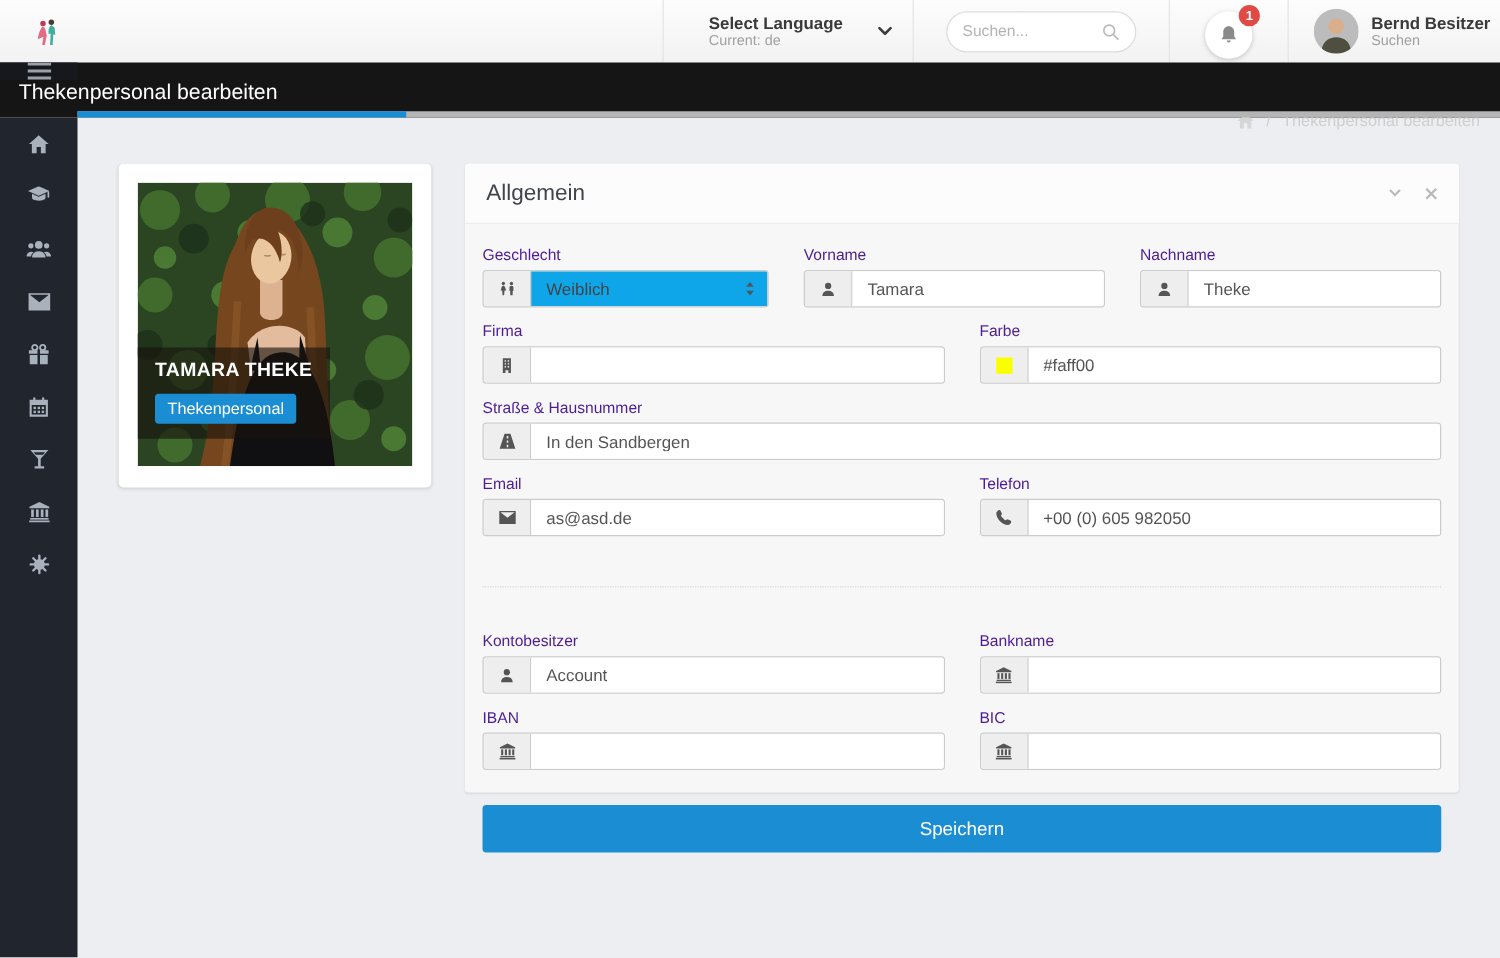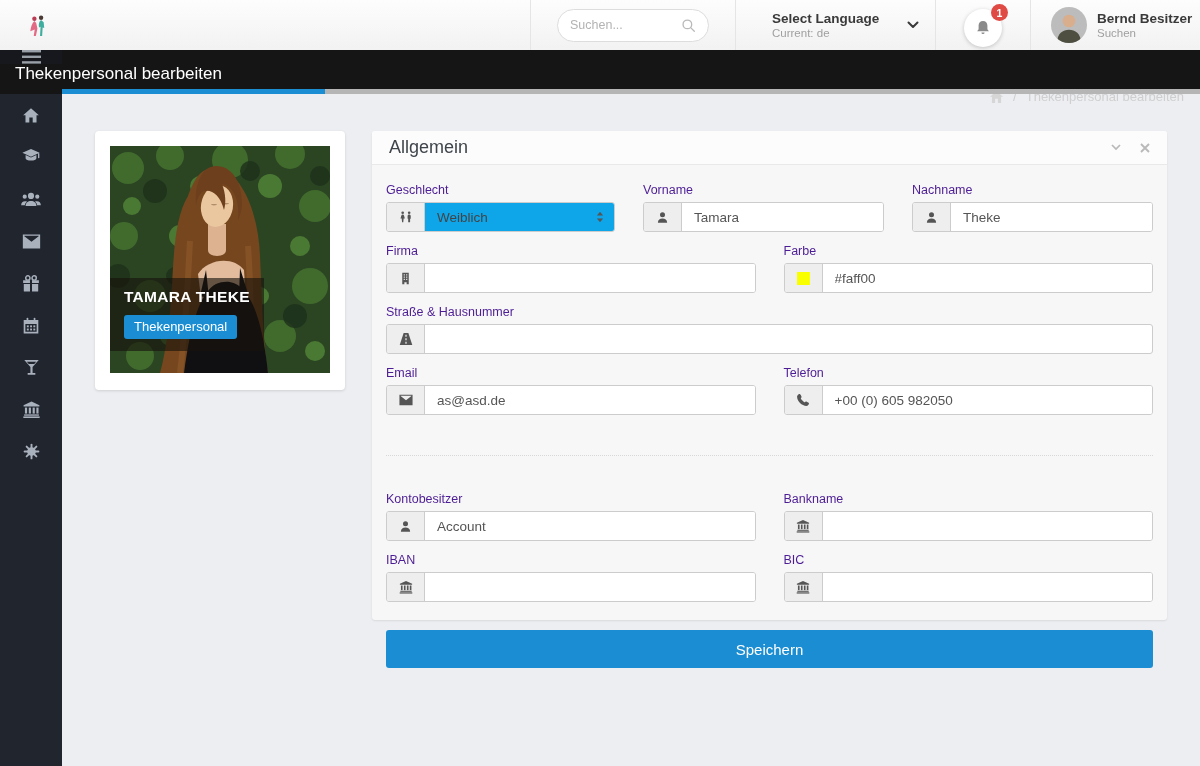--- a/index.html
+++ b/index.html
@@ -128,21 +128,21 @@
     padding: 4px 10px 5px; border-radius: 3px;
   }
 
   
   .panel-col { flex: 1; }
   .panel {
     background: #f7f7f7; border-radius: 3px;
     box-shadow: 0 1px 2px rgba(0,0,0,.09);
   }
   .panel-hd {
-    height: 34px; background: #fcfcfc;
+    height: 48px; background: #fcfcfc;
     border-bottom: 1px solid #e9e9e9;
     border-radius: 3px 3px 0 0;
     display: flex; align-items: center; padding: 0 17px;
   }
   .panel-title { font-size: 18px; color: #3f454b; }
   .panel-tools { margin-left: auto; display: flex; gap: 19px; align-items: center; }
   .panel-tools > span { display: flex; cursor: pointer; }
   .panel-bd { padding: 6px 14px 18px; }
 
   .r2 { display: grid; grid-template-columns: 1fr 1fr; column-gap: 28px; }
@@ -186,40 +186,40 @@
 <div class="header">
   <div class="h-logo">
     <svg width="18" height="23" viewBox="0 0 17 22">
       <circle cx="6" cy="4.5" r="2.1" fill="#b93d55"></circle>
       <path d="M6 6.6 C3.6 8.6 2.6 12.6 2.1 16.6 L6.3 14.8 5.4 21 7.4 21 8.9 13.8 7.7 8.6Z" fill="#e26a84"></path>
       <circle cx="12.4" cy="3.6" r="2.1" fill="#4a3a33"></circle>
       <path d="M12.4 5.8 C10.4 7.3 9.9 9.8 10.4 12.8 L11.9 12.3 11.4 21 13.4 21 13.9 12.8 15.4 13.3 14.9 7.8Z" fill="#3fae9f"></path>
     </svg>
   </div>
 
+  <div class="h-sec h-sec-lang">
+    <div class="lang-text">
+      <div class="l1">Select Language</div>
+      <div class="l2">Current: de</div>
+    </div>
+    <span class="h-chevron">
+      <svg width="12" height="8" viewBox="0 0 12 8">
+          <path d="M1.5 1.5 L6 6 L10.5 1.5" fill="none" stroke="#3a3a3a" stroke-width="2" stroke-linecap="round" stroke-linejoin="round"></path>
+        </svg>
+    </span>
+  </div>
+
   <div class="h-sec h-sec-search">
     <div class="search-pill">
       <input type="text" placeholder="Suchen..." style="">
       <svg width="15" height="15" viewBox="0 0 16 16">
         <circle cx="6.8" cy="6.8" r="4.6" fill="none" stroke="#b9b9b9" stroke-width="1.4"></circle>
         <path d="M10.3 10.3 L14.2 14.2" stroke="#b9b9b9" stroke-width="1.4" stroke-linecap="round"></path>
       </svg>
     </div>
-  </div>
-
-  <div class="h-sec h-sec-lang">
-    <div class="lang-text">
-      <div class="l1">Select Language</div>
-      <div class="l2">Current: de</div>
-    </div>
-    <span class="h-chevron">
-      <svg width="12" height="8" viewBox="0 0 12 8">
-          <path d="M1.5 1.5 L6 6 L10.5 1.5" fill="none" stroke="#3a3a3a" stroke-width="2" stroke-linecap="round" stroke-linejoin="round"></path>
-        </svg>
-    </span>
   </div>
 
   <div class="h-sec h-sec-bell">
     <div class="bell-btn">
       <svg width="16" height="17" viewBox="0 0 16 17">
         <path fill="#8a8a8a" d="M8 1 C5.3 1 3.6 3 3.6 5.6 V9.2 L2.1 11.3 H13.9 L12.4 9.2 V5.6 C12.4 3 10.7 1 8 1 Z M6.4 12.4 a1.6 1.6 0 0 0 3.2 0 Z"></path>
       </svg>
       <span class="bell-badge">1</span>
     </div>
   </div>
@@ -505,20 +505,21 @@
           </div>
 
           <div class="fg">
             <label>Straße &amp; Hausnummer</label>
             <div class="ig">
               <span class="ig-addon">
                 <svg width="14" height="14" viewBox="0 0 16 16">
                     <path fill="currentColor" fill-rule="evenodd" d="M5.3 1.2 H10.7 L15.2 14.8 H0.8 Z M7.3 3.2 H8.7 V5.4 H7.3 Z M7.3 7.2 H8.7 V9.4 H7.3 Z M7.3 11.2 H8.7 V13.4 H7.3 Z"></path>
                   </svg>
               </span>
+              <input value="In den Sandbergen" style="">
             </div>
           </div>
 
 
           <div class="r2">
             <div class="fg">
               <label>Email</label>
               <div class="ig">
                 <span class="ig-addon">
                   <svg width="14" height="12" viewBox="0 0 16 13">

